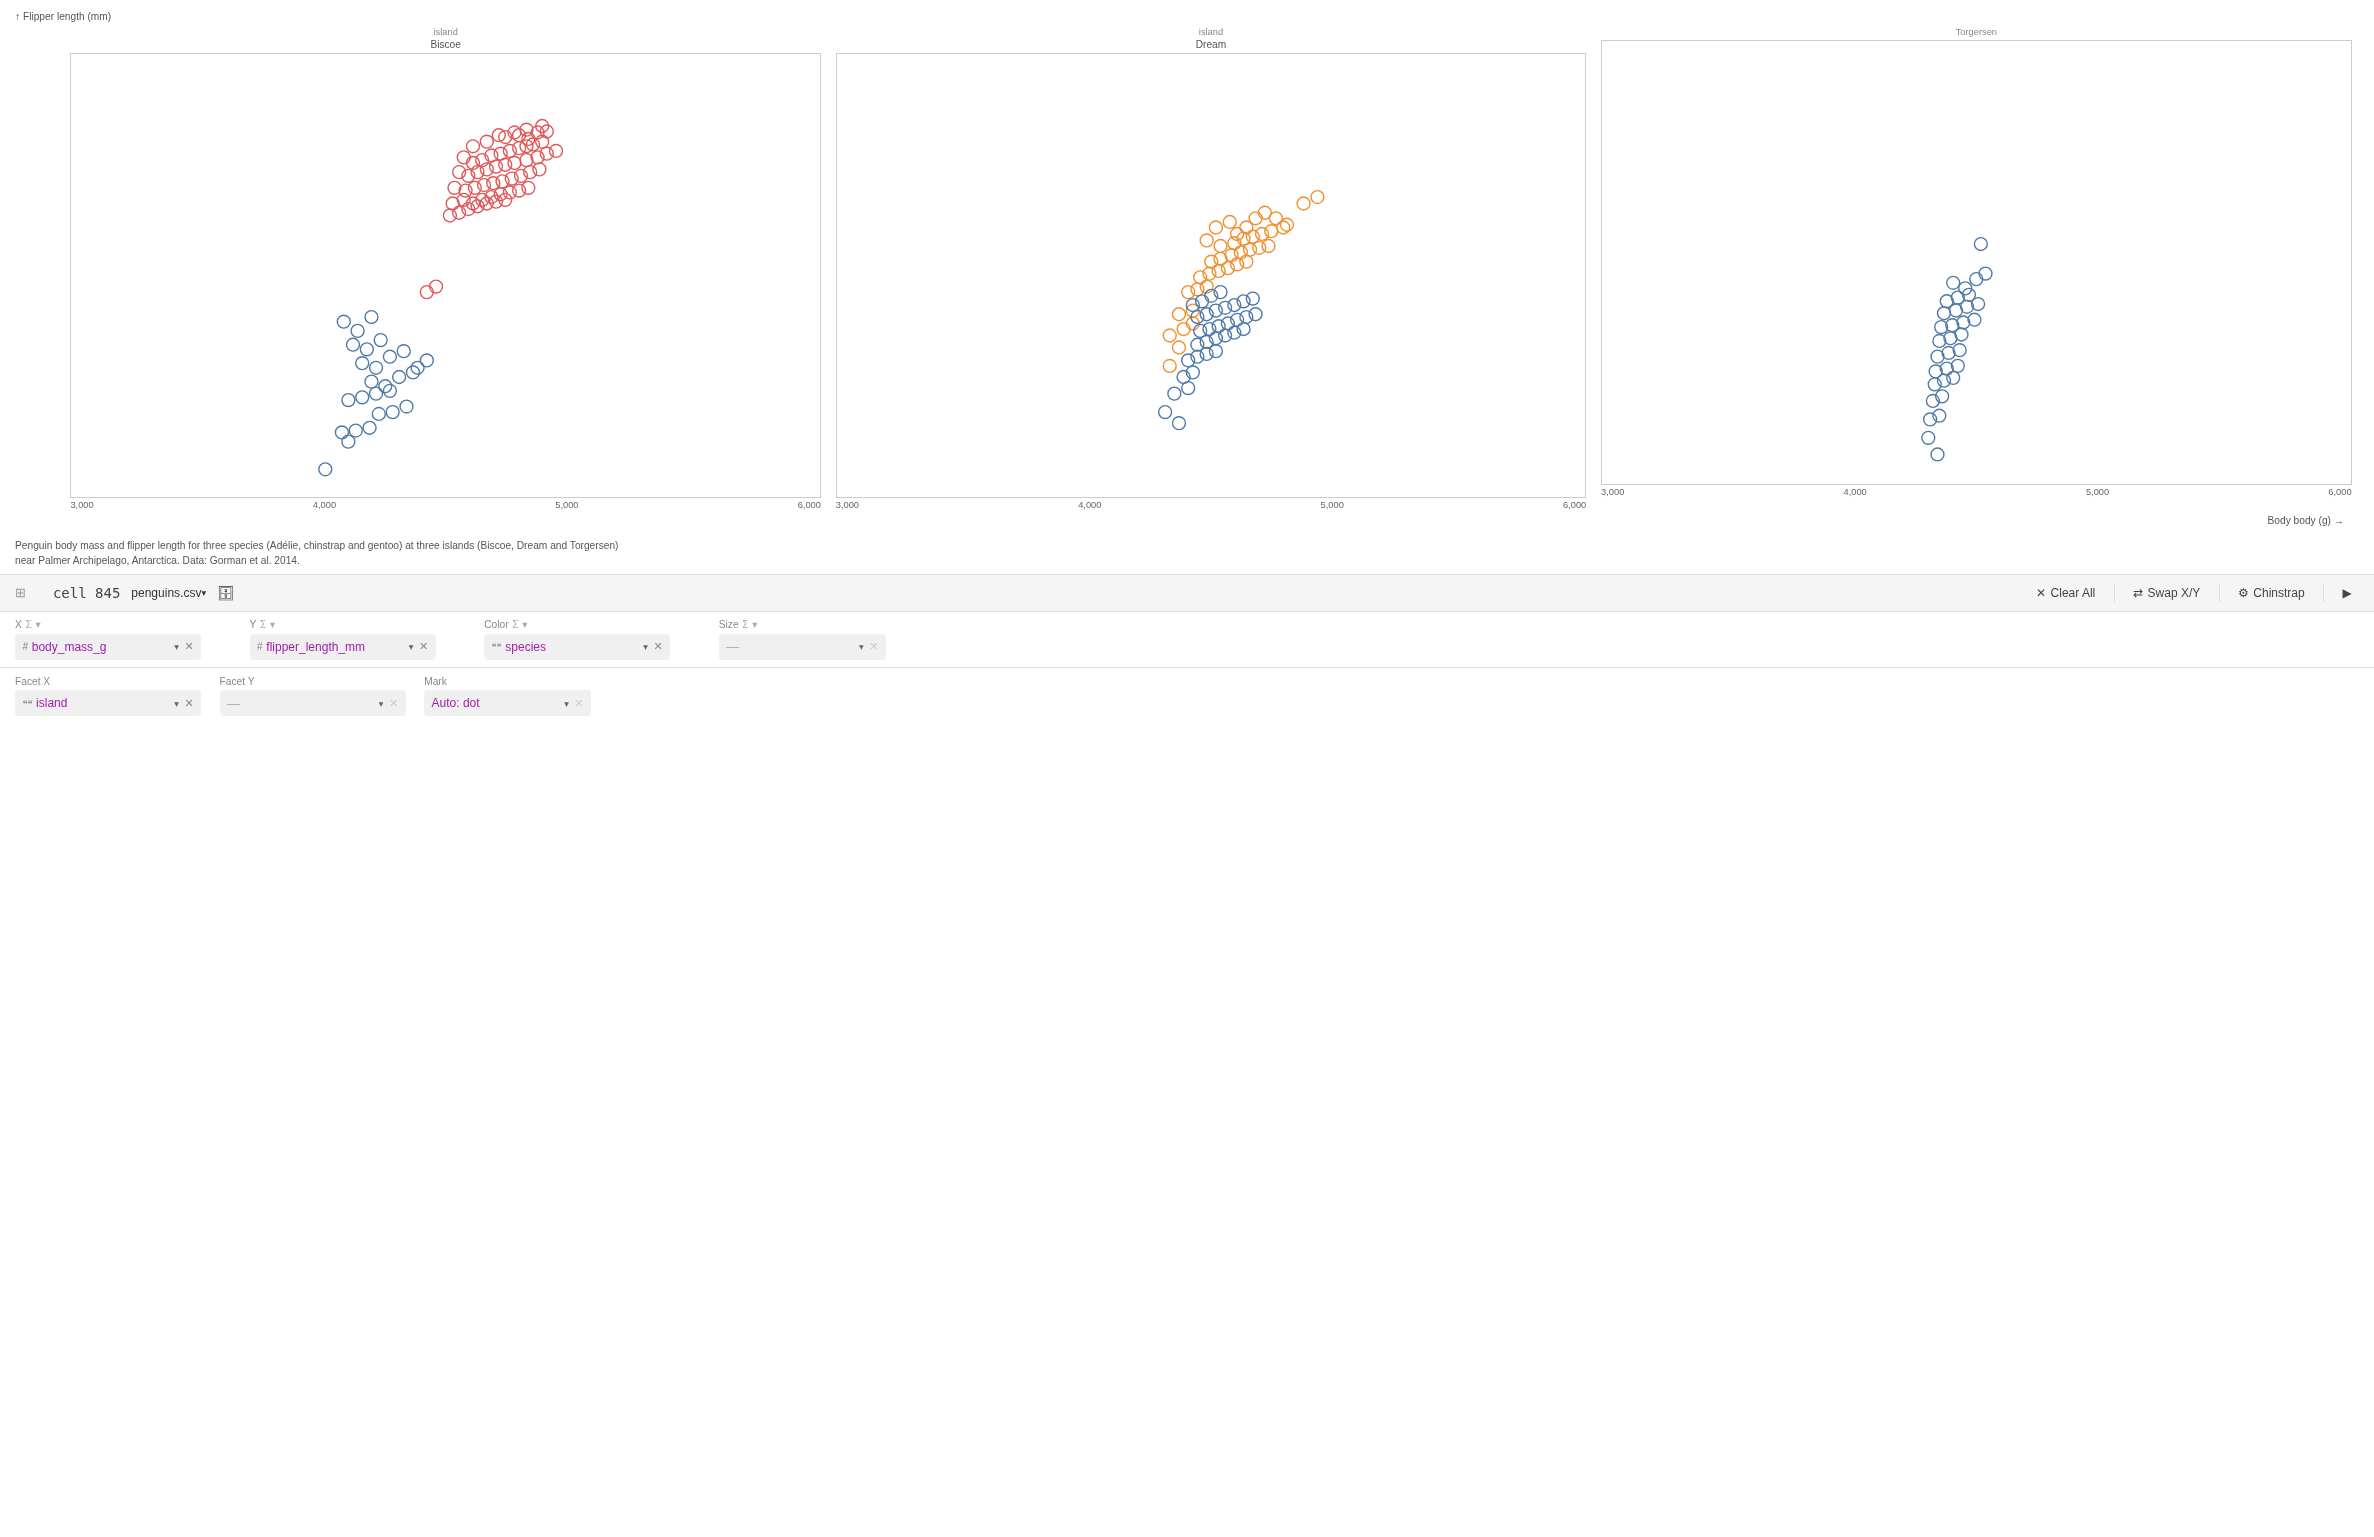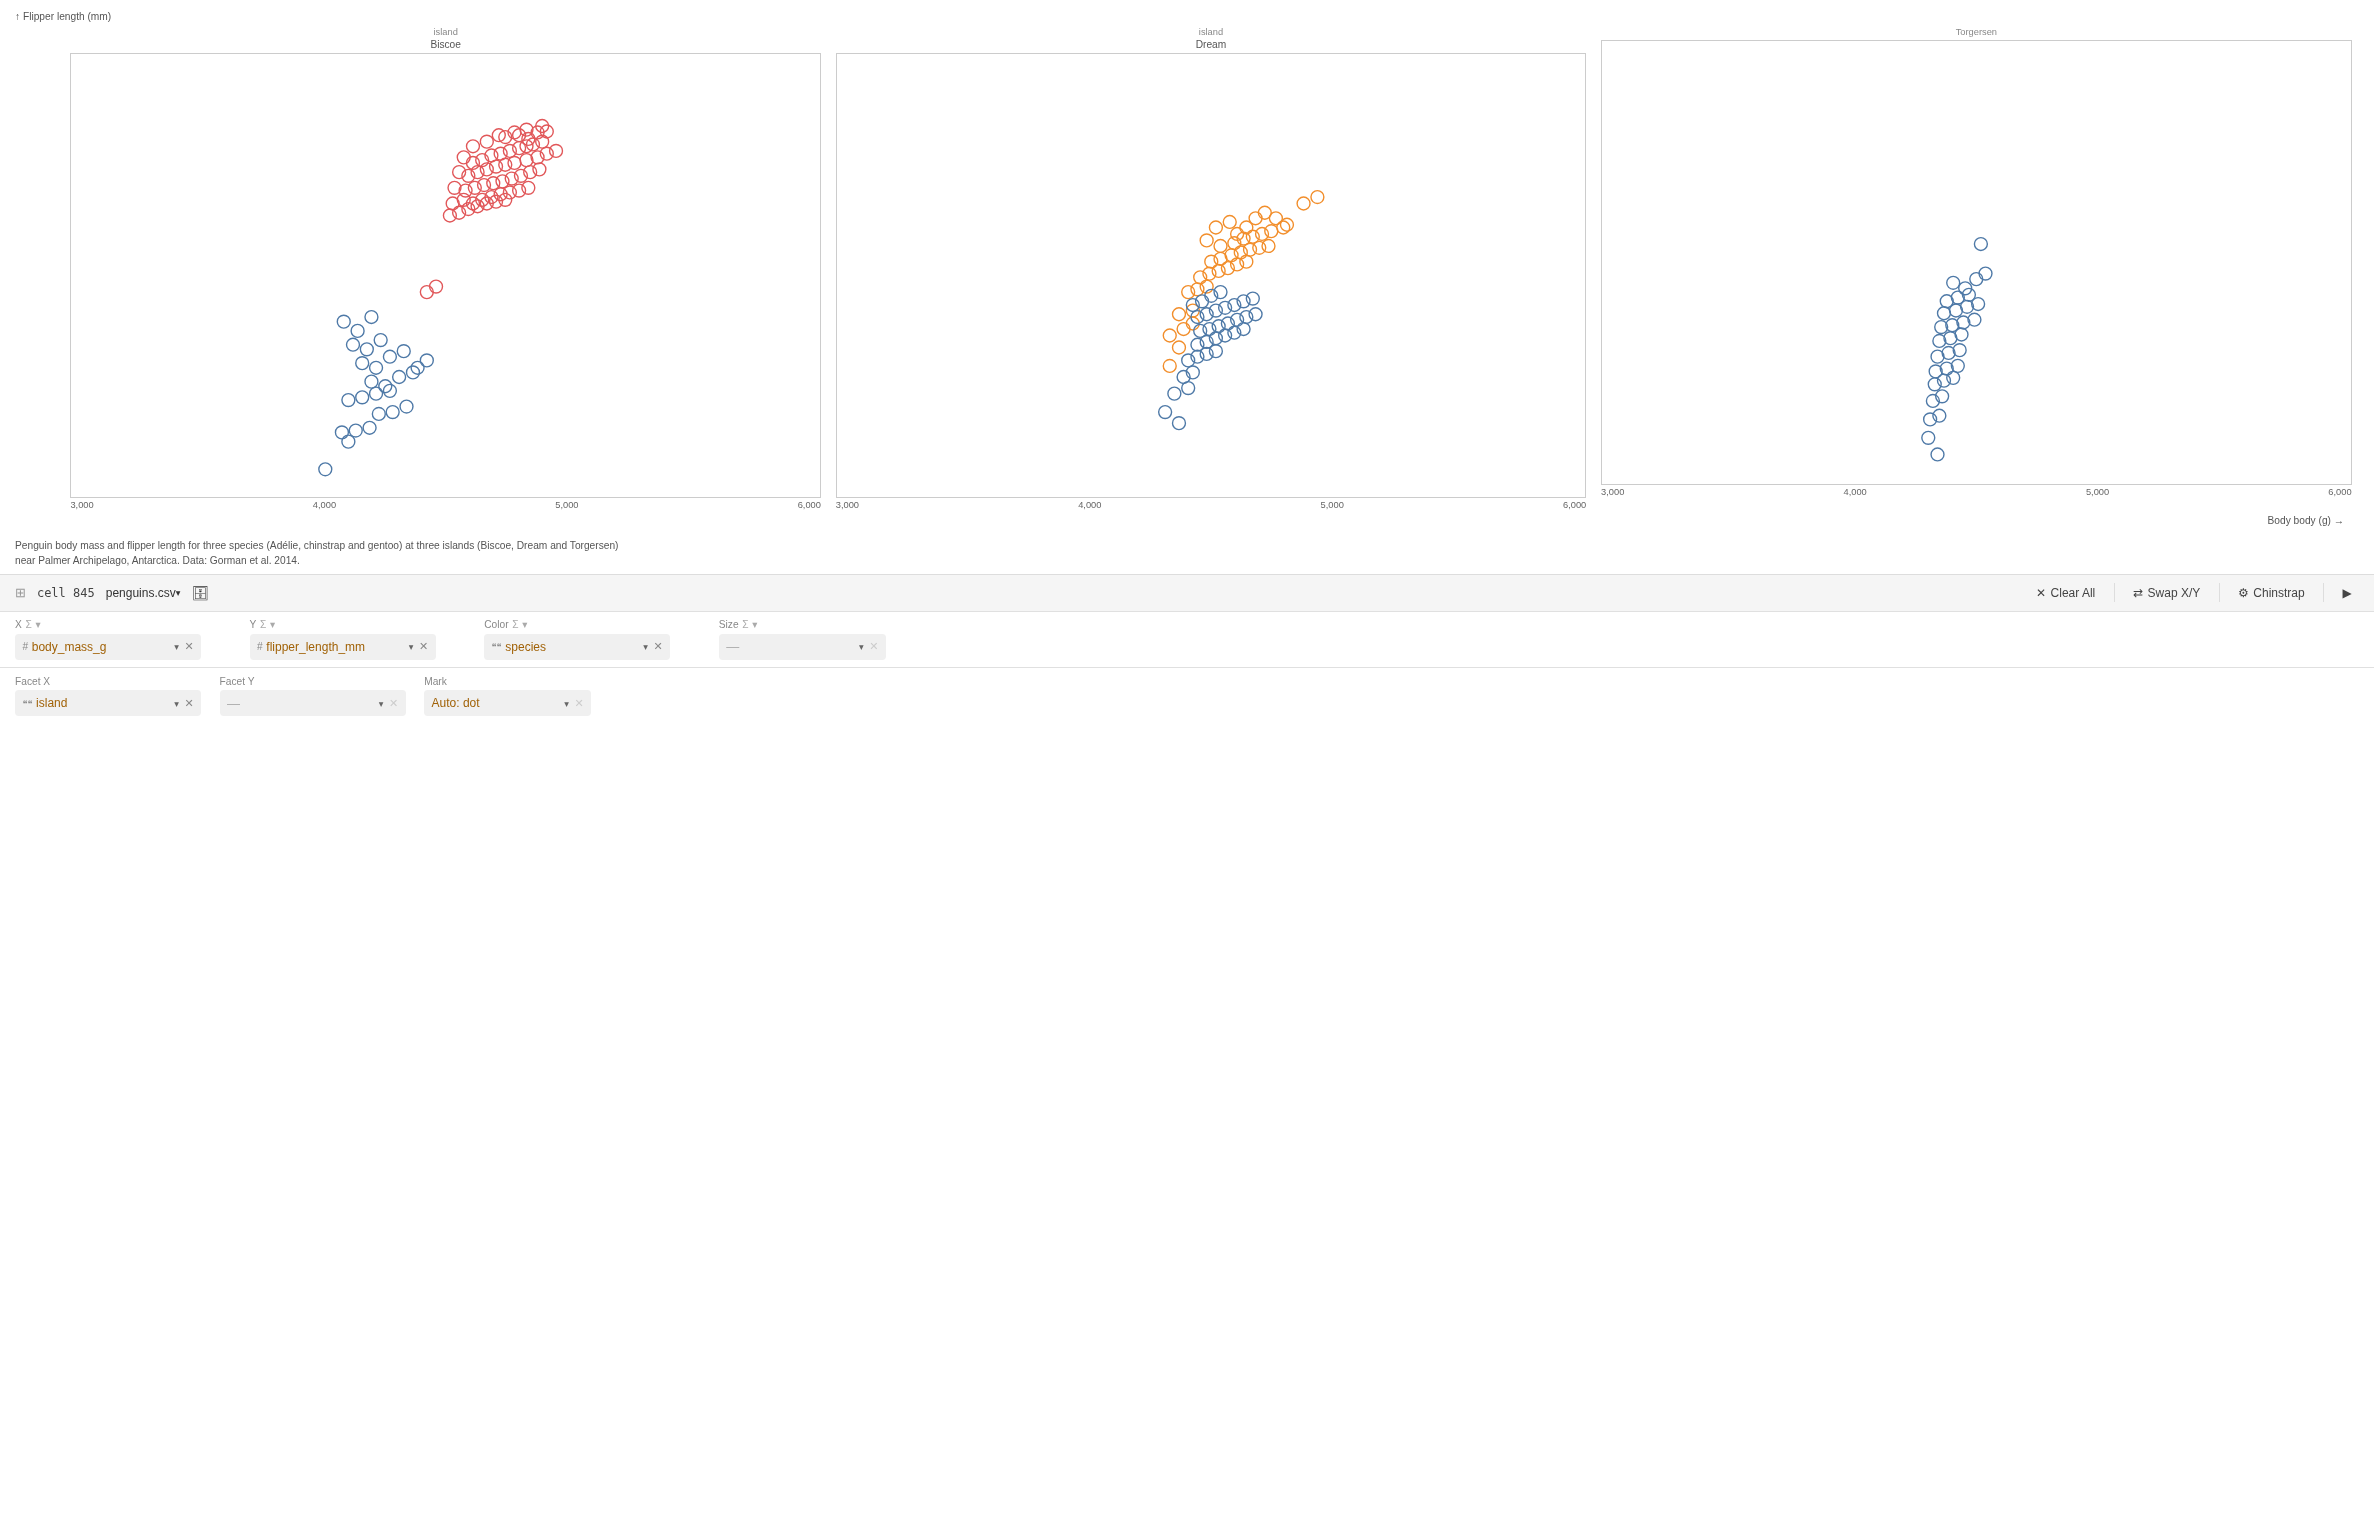--- a/index.html
+++ b/index.html
@@ -85,22 +85,23 @@
       display: flex;
       align-items: center;
       gap: 11px;
     }
     .cell-icon {
       color: #999;
       font-size: 13px;
     }
     .cell-id {
       font-family: monospace;
-      font-size: 12px;
+      font-size: 14px;
       color: #444;
+      margin-left: 16px;
     }
     .datasource {
       display: flex;
       align-items: center;
       gap: 0;
       font-size: 12px;
       color: #333;
       cursor: pointer;
     }
     .datasource .caret {
@@ -160,21 +161,21 @@
       min-width: 167px;
       max-width: 223px;
     }
     .field-type-icon {
       color: #888;
       font-size: 10.2px;
     }
     .field-name {
       flex: 1;
       font-size: 12px;
-      color: #a16207;
+      color: #a21caf;
     }
     .field-caret {
       font-size: 9.3px;
       color: #666;
     }
     .field-close {
       font-size: 11px;
       color: #888;
       cursor: pointer;
       margin-left: 1.9px;

